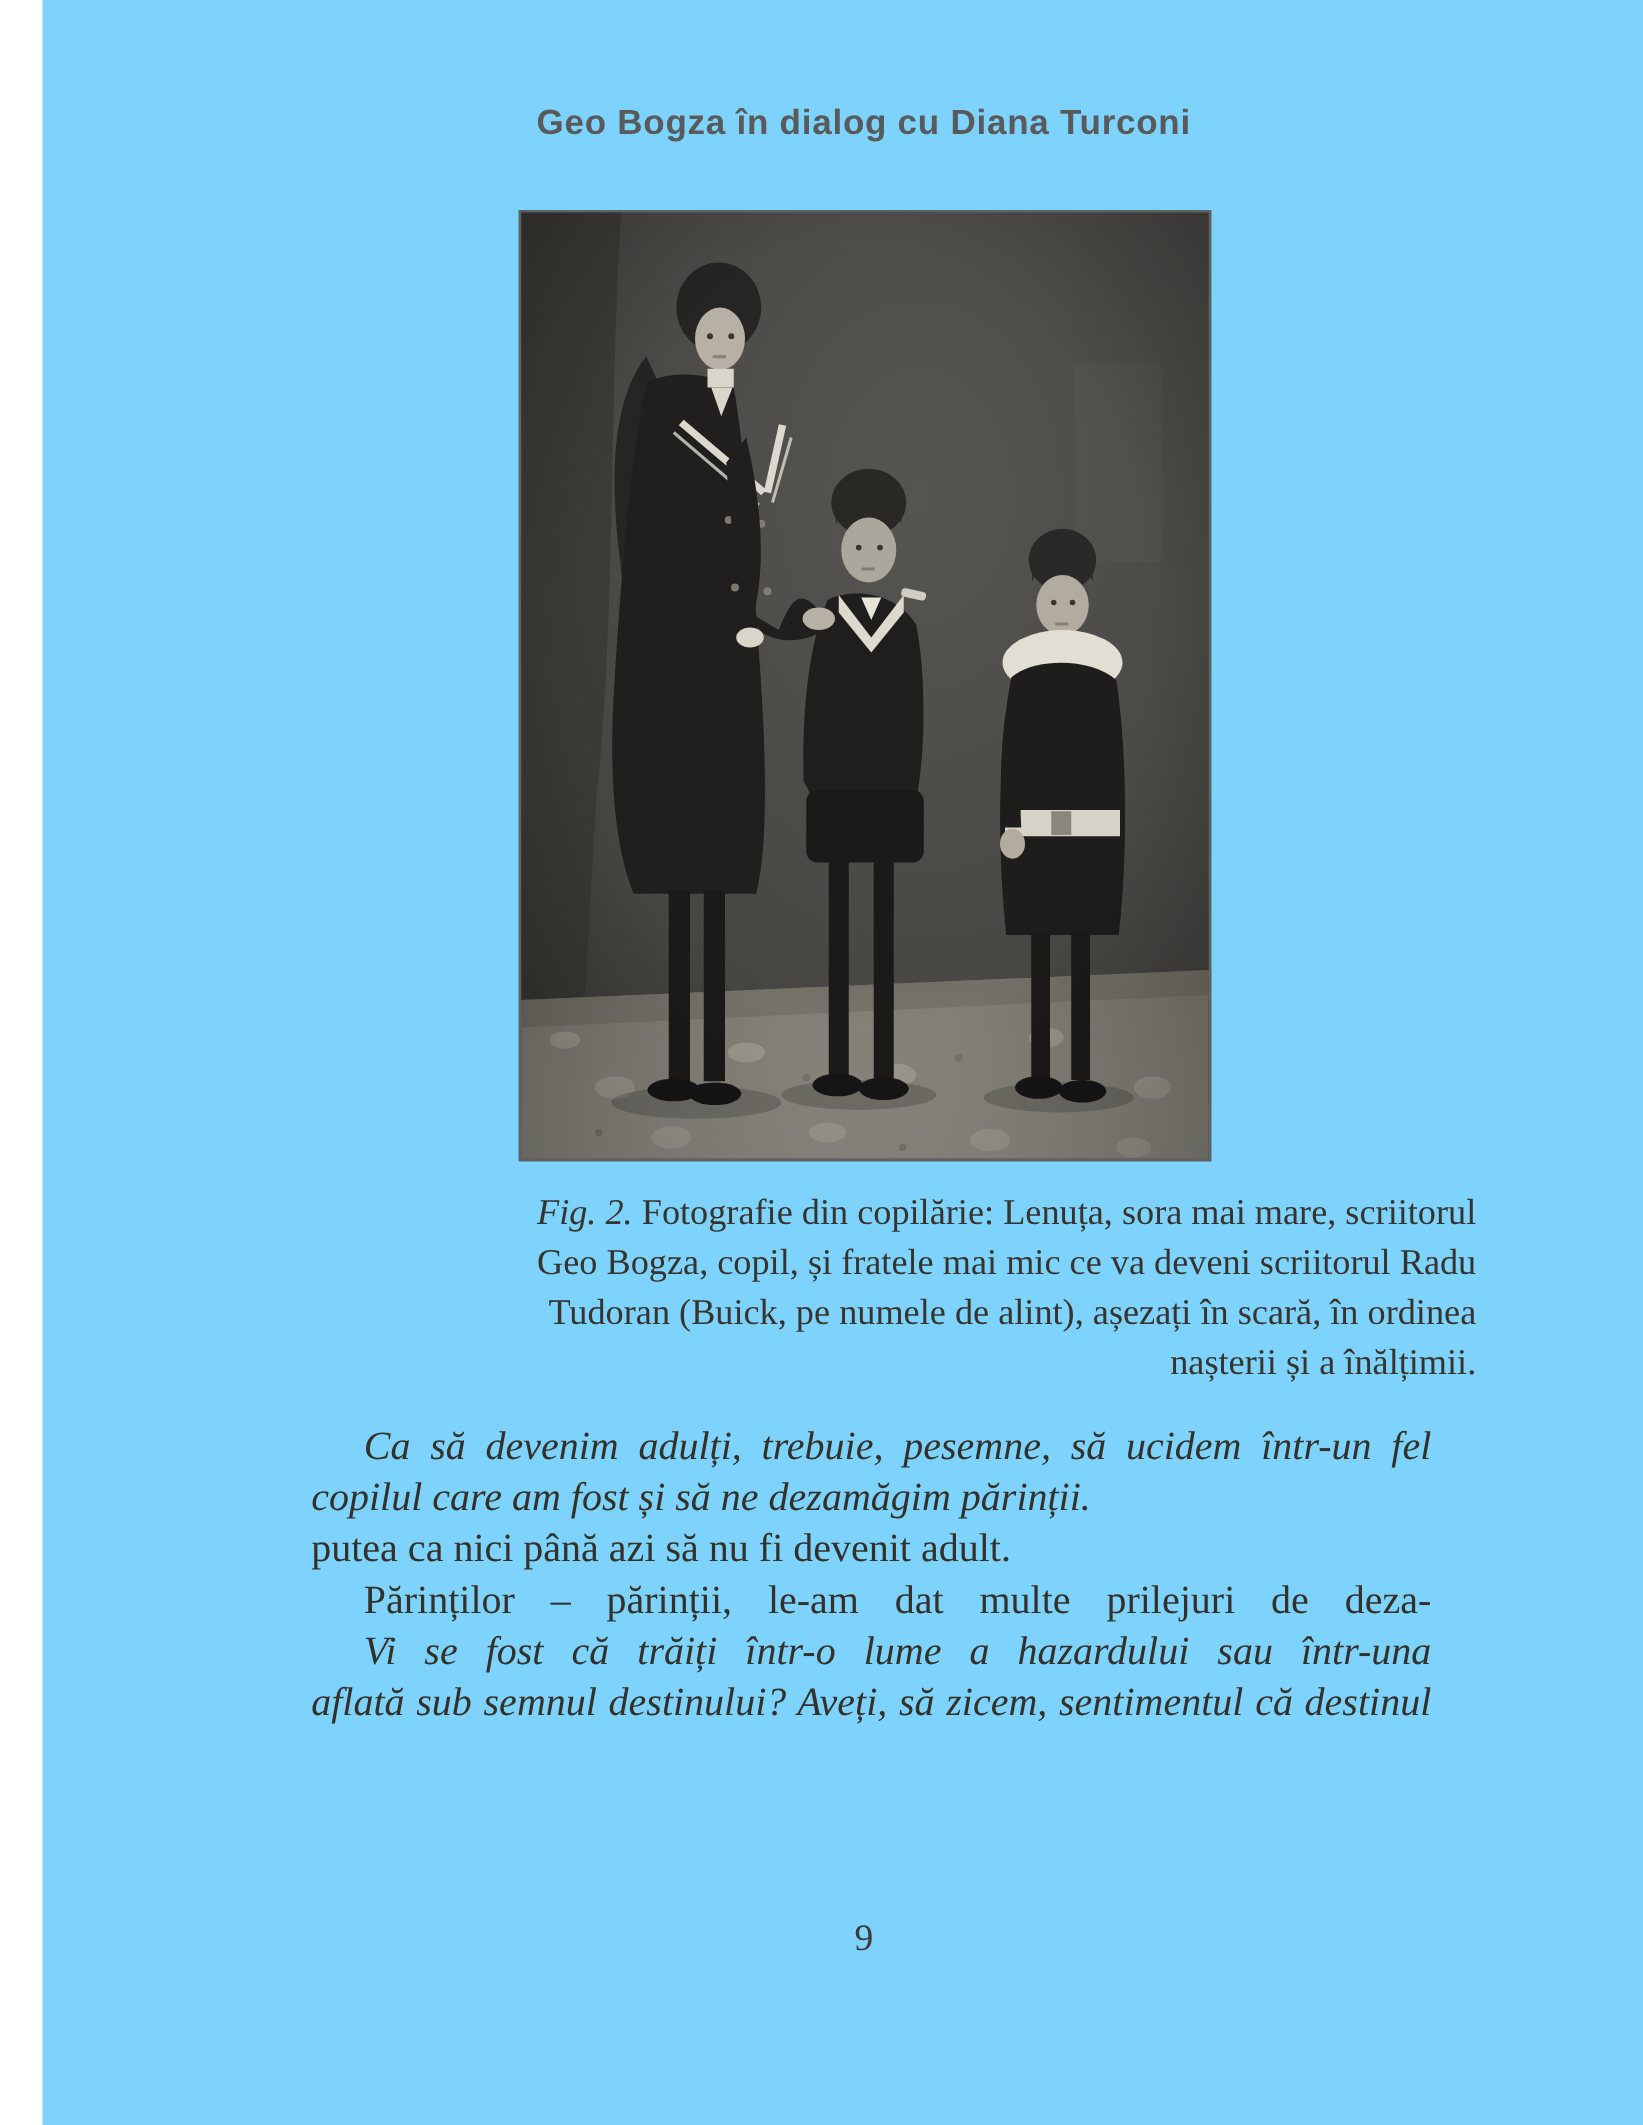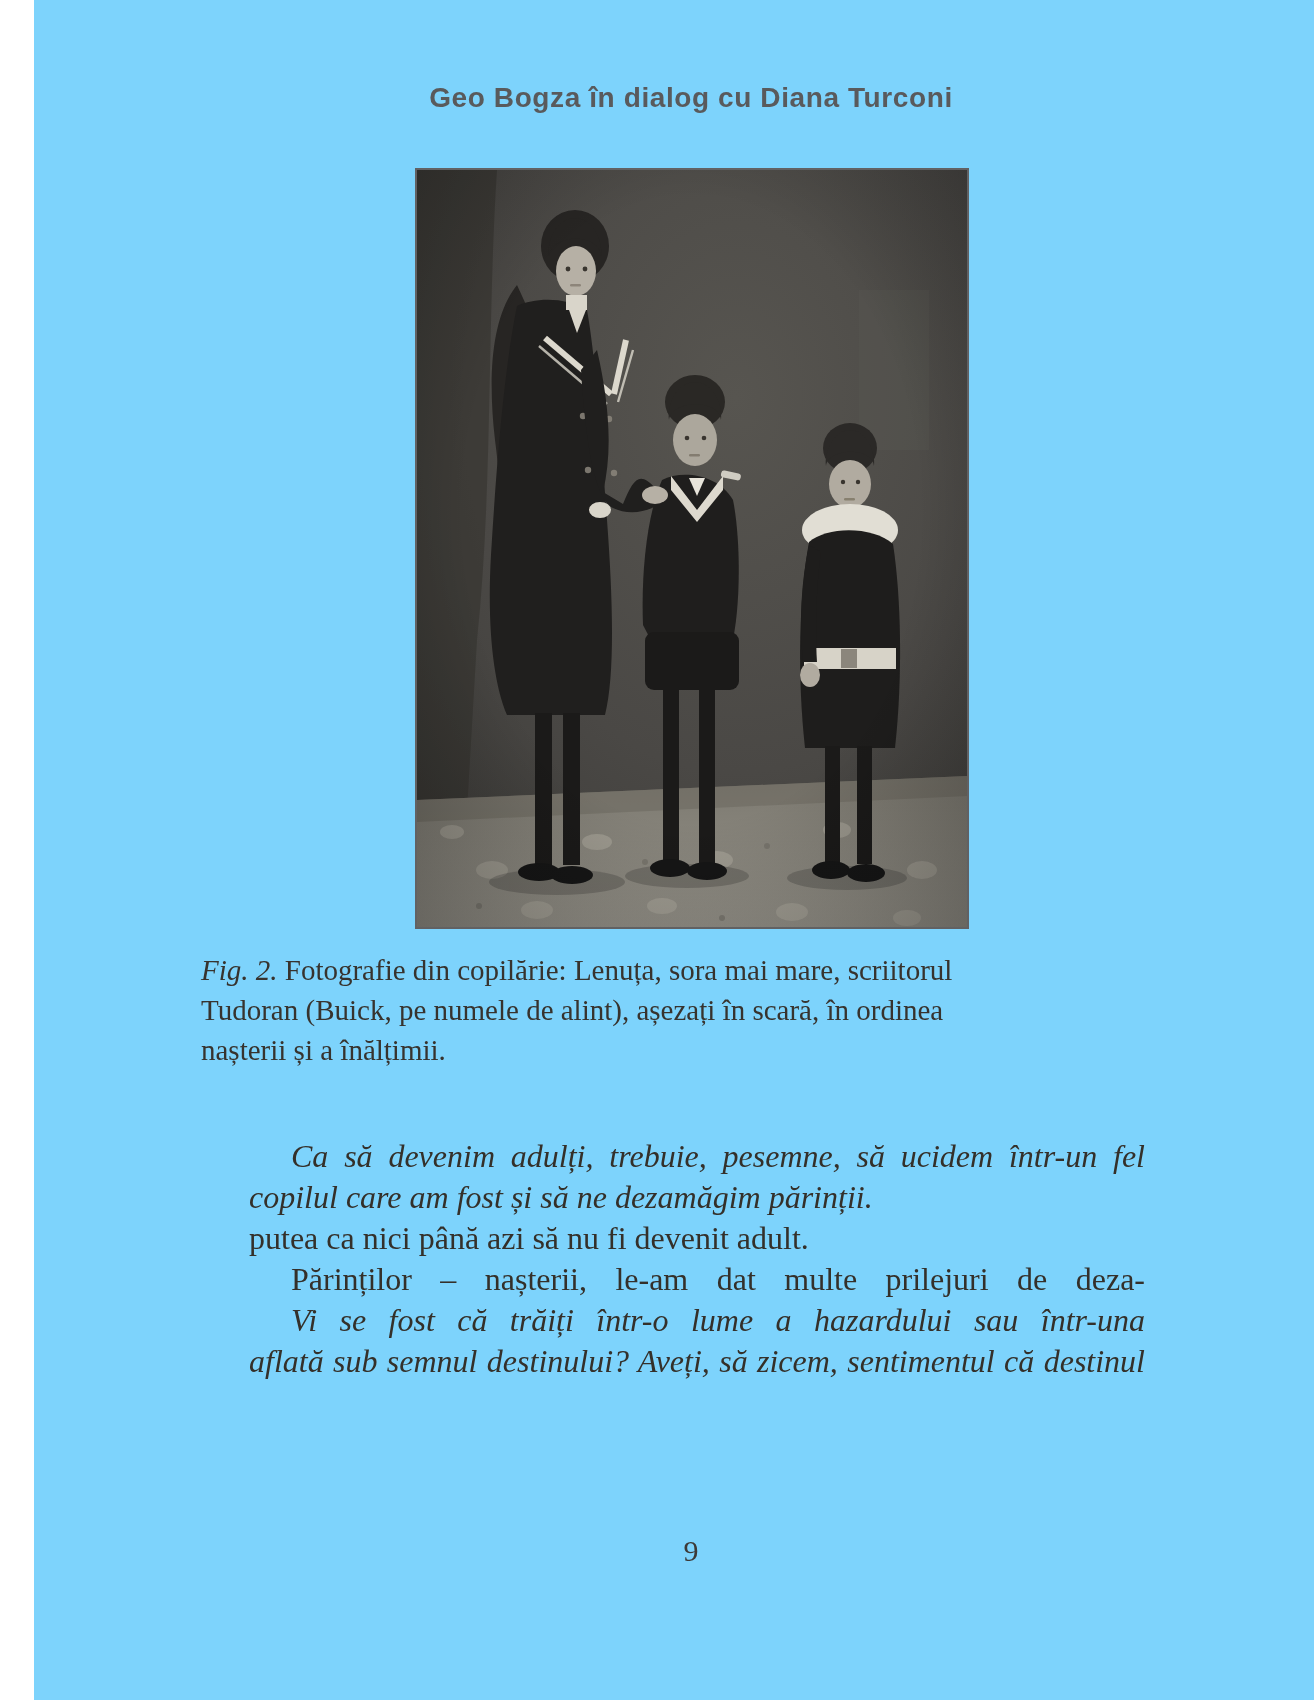--- a/index.html
+++ b/index.html
@@ -28,21 +28,21 @@
     top: 168px; left: 381px;
     width: 550px; height: 757px;
     border: 2px solid #616163;
     background: #4a4946;
   }
   .photo-frame svg { display:block; }
   .caption {
     position: absolute;
     top: 950px; left: 167px;
     width: 980px;
-    text-align: left;
+    text-align: right;
     font-size: 29px;
     line-height: 40px;
     color: #37332e;
   }
   .caption .lead { font-style: italic; }
   .body-text {
     position: absolute;
     top: 1136px; left: 215px;
     width: 896px;
     font-size: 32px;
@@ -192,34 +192,35 @@
         <ellipse cx="414" cy="700" rx="19" ry="9" fill="#161616"></ellipse>
         <ellipse cx="449" cy="703" rx="19" ry="9" fill="#161616"></ellipse>
       </g>
 
       <rect width="550" height="757" fill="url(#vin)"></rect>
     </svg>
   </div>
 
   <div class="caption">
     <div><span class="lead">Fig. 2.</span><span> Fotografie din copilărie: Lenuța, sora mai mare, scriitorul</span></div>
+    <div>Geo Bogza, copil, și fratele mai mic ce va deveni scriitorul Radu</div>
     <div>Tudoran (Buick, pe numele de alint), așezați în scară, în ordinea</div>
     <div>nașterii și a înălțimii.</div>
   </div>
 
   <div class="body-text">
     <div class="para italic">
       <div class="bodyline indent">Ca să devenim adulți, trebuie, pesemne, să ucidem într-un fel</div>
       <div class="bodyline last">copilul care am fost și să ne dezamăgim părinții.</div>
     </div>
     <div class="para">
       <div class="bodyline last">putea ca nici până azi să nu fi devenit adult.</div>
     </div>
     <div class="para">
-      <div class="bodyline indent">Părinților – nașterii, le-am dat multe prilejuri de deza-</div>
+      <div class="bodyline indent">Părinților – părinții, le-am dat multe prilejuri de deza-</div>
     </div>
     <div class="para italic">
       <div class="bodyline indent">Vi se fost că trăiți într-o lume a hazardului sau într-una</div>
       <div class="bodyline">aflată sub semnul destinului? Aveți, să zicem, sentimentul că destinul</div>
     </div>
   </div>
 
   <div class="page-number">9</div>
 
 </div>

